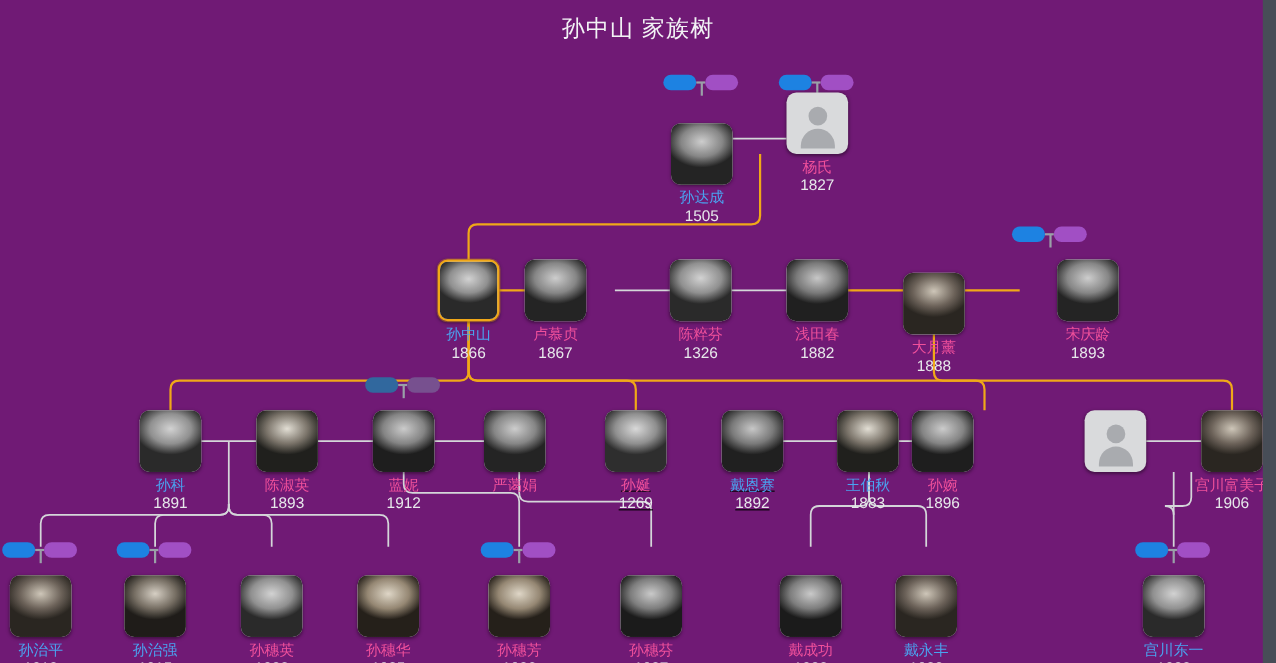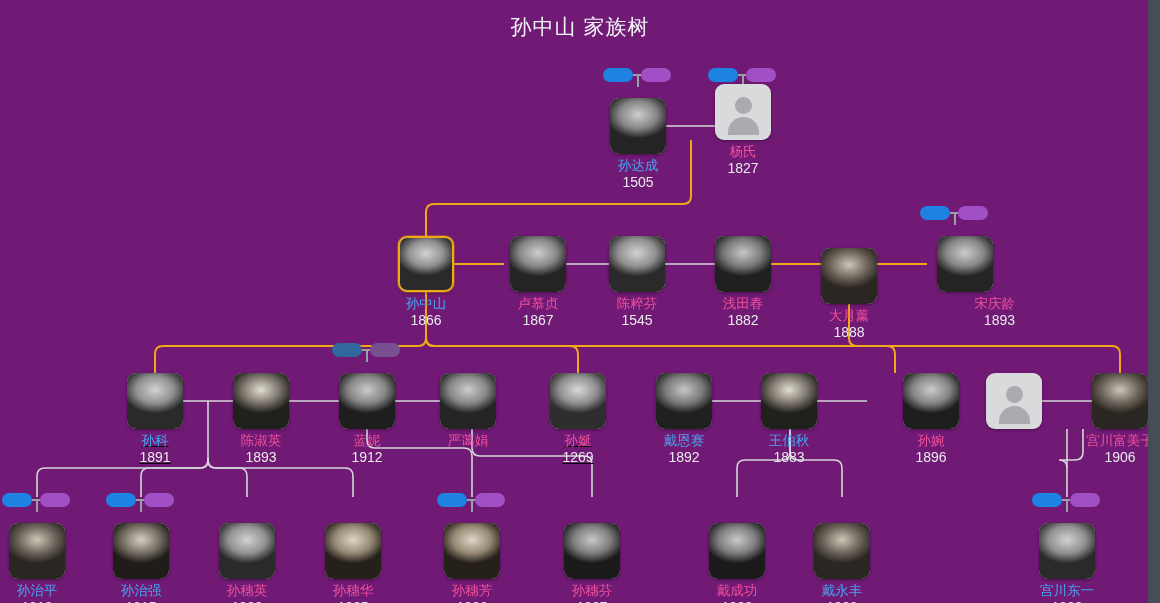--- a/index.html
+++ b/index.html
@@ -212,21 +212,21 @@
     </g>
   </svg>
 
   <div id="nodes">
       <div class="badges" style="left: 638px; top: 68px;">
         <span class="pill blue"></span>
         <span class="bridge"></span>
         <span class="pill purple"></span>
         <span class="stem"></span>
       </div>
-      <div class="node" style="left: 638px; top: 98px;">
+      <div class="node" style="left: 638px; top: 112px;">
         <div class="photo">
           <div class="ph-img" style="background: radial-gradient(58% 42% at 50% 30%, rgb(205, 205, 205) 0%, rgb(134, 134, 134) 58%, rgb(36, 36, 36) 100%), linear-gradient(160deg, rgb(134, 134, 134) 0%, rgb(36, 36, 36) 100%);"></div>
         </div>
         <div class="pname male">孙达成</div>
         <div class="pyear">1505</div>
       </div>
       <div class="badges" style="left: 743px; top: 68px;">
         <span class="pill blue"></span>
         <span class="bridge"></span>
         <span class="pill purple"></span>
@@ -240,33 +240,33 @@
         <div class="pname female">杨氏</div>
         <div class="pyear">1827</div>
       </div>
       <div class="node" style="left: 426px; top: 236px;">
         <div class="photo focus">
           <div class="ph-img" style="background: radial-gradient(58% 42% at 50% 30%, rgb(210, 210, 210) 0%, rgb(144, 144, 144) 58%, rgb(42, 42, 42) 100%), linear-gradient(160deg, rgb(144, 144, 144) 0%, rgb(42, 42, 42) 100%);"></div>
         </div>
         <div class="pname male">孙中山</div>
         <div class="pyear">1866</div>
       </div>
-      <div class="node" style="left: 538px; top: 236px;">
+      <div class="node" style="left: 505px; top: 236px;">
         <div class="photo">
           <div class="ph-img" style="background: radial-gradient(58% 42% at 50% 30%, rgb(205, 205, 205) 0%, rgb(134, 134, 134) 58%, rgb(36, 36, 36) 100%), linear-gradient(160deg, rgb(134, 134, 134) 0%, rgb(36, 36, 36) 100%);"></div>
         </div>
         <div class="pname female">卢慕贞</div>
         <div class="pyear">1867</div>
       </div>
       <div class="node" style="left: 637px; top: 236px;">
         <div class="photo">
           <div class="ph-img" style="background: radial-gradient(58% 42% at 50% 30%, rgb(210, 210, 210) 0%, rgb(144, 144, 144) 58%, rgb(42, 42, 42) 100%), linear-gradient(160deg, rgb(144, 144, 144) 0%, rgb(42, 42, 42) 100%);"></div>
         </div>
         <div class="pname female">陈粹芬</div>
-        <div class="pyear">1545</div>
+        <div class="pyear">1326</div>
       </div>
       <div class="node" style="left: 743px; top: 236px;">
         <div class="photo">
           <div class="ph-img" style="background: radial-gradient(58% 42% at 50% 30%, rgb(199, 199, 199) 0%, rgb(122, 122, 122) 58%, rgb(32, 32, 32) 100%), linear-gradient(160deg, rgb(122, 122, 122) 0%, rgb(32, 32, 32) 100%);"></div>
         </div>
         <div class="pname female">浅田春</div>
         <div class="pyear">1882</div>
       </div>
       <div class="node" style="left: 849px; top: 248px;">
         <div class="photo">
@@ -274,28 +274,28 @@
         </div>
         <div class="pname female">大月薰</div>
         <div class="pyear">1888</div>
       </div>
       <div class="badges" style="left: 955px; top: 206px;">
         <span class="pill blue"></span>
         <span class="bridge"></span>
         <span class="pill purple"></span>
         <span class="stem"></span>
       </div>
-      <div class="node" style="left: 965px; top: 236px; text-align: right;">
+      <div class="node" style="left: 989px; top: 236px;">
         <div class="photo">
           <div class="ph-img" style="background: radial-gradient(58% 42% at 50% 30%, rgb(205, 205, 205) 0%, rgb(134, 134, 134) 58%, rgb(36, 36, 36) 100%), linear-gradient(160deg, rgb(134, 134, 134) 0%, rgb(36, 36, 36) 100%);"></div>
         </div>
         <div class="pname female">宋庆龄</div>
         <div class="pyear">1893</div>
       </div>
-      <div class="node" style="left: 155px; top: 373px; text-decoration: underline;">
+      <div class="node" style="left: 155px; top: 373px;">
         <div class="photo">
           <div class="ph-img" style="background: radial-gradient(58% 42% at 50% 30%, rgb(210, 210, 210) 0%, rgb(144, 144, 144) 58%, rgb(42, 42, 42) 100%), linear-gradient(160deg, rgb(144, 144, 144) 0%, rgb(42, 42, 42) 100%);"></div>
         </div>
         <div class="pname male">孙科</div>
         <div class="pyear">1891</div>
       </div>
       <div class="node" style="left: 261px; top: 373px;">
         <div class="photo">
           <div class="ph-img" style="background: radial-gradient(58% 42% at 50% 30%, rgb(227, 222, 210) 0%, rgb(123, 115, 103) 58%, rgb(32, 32, 28) 100%), linear-gradient(160deg, rgb(123, 115, 103) 0%, rgb(32, 32, 28) 100%);"></div>
         </div>
@@ -322,35 +322,35 @@
         <div class="pname female">严蔼娟</div>
         <div class="pyear"></div>
       </div>
       <div class="node" style="left: 578px; top: 373px; text-decoration: underline;">
         <div class="photo">
           <div class="ph-img" style="background: radial-gradient(58% 42% at 50% 30%, rgb(217, 217, 217) 0%, rgb(143, 143, 143) 58%, rgb(46, 46, 46) 100%), linear-gradient(160deg, rgb(143, 143, 143) 0%, rgb(46, 46, 46) 100%);"></div>
         </div>
         <div class="pname female">孙娫</div>
         <div class="pyear">1269</div>
       </div>
-      <div class="node" style="left: 684px; top: 373px;">
+      <div class="node" style="left: 684px; top: 373px; text-decoration: underline;">
         <div class="photo">
           <div class="ph-img" style="background: radial-gradient(58% 42% at 50% 30%, rgb(199, 199, 199) 0%, rgb(122, 122, 122) 58%, rgb(32, 32, 32) 100%), linear-gradient(160deg, rgb(122, 122, 122) 0%, rgb(32, 32, 32) 100%);"></div>
         </div>
         <div class="pname male">戴恩赛</div>
         <div class="pyear">1892</div>
       </div>
       <div class="node" style="left: 789px; top: 373px;">
         <div class="photo">
           <div class="ph-img" style="background: radial-gradient(58% 42% at 50% 30%, rgb(227, 222, 210) 0%, rgb(123, 115, 103) 58%, rgb(32, 32, 28) 100%), linear-gradient(160deg, rgb(123, 115, 103) 0%, rgb(32, 32, 28) 100%);"></div>
         </div>
         <div class="pname male">王伯秋</div>
         <div class="pyear">1883</div>
       </div>
-      <div class="node" style="left: 931px; top: 373px;">
+      <div class="node" style="left: 857px; top: 373px;">
         <div class="photo">
           <div class="ph-img" style="background: radial-gradient(58% 42% at 50% 30%, rgb(203, 203, 203) 0%, rgb(132, 132, 132) 58%, rgb(30, 30, 30) 100%), linear-gradient(160deg, rgb(132, 132, 132) 0%, rgb(30, 30, 30) 100%);"></div>
         </div>
         <div class="pname female">孙婉</div>
         <div class="pyear">1896</div>
       </div>
       <div class="node" style="left: 1014px; top: 373px;">
         <div class="photo placeholder">
           <span class="sil-head"></span>
           <span class="sil-body"></span>

